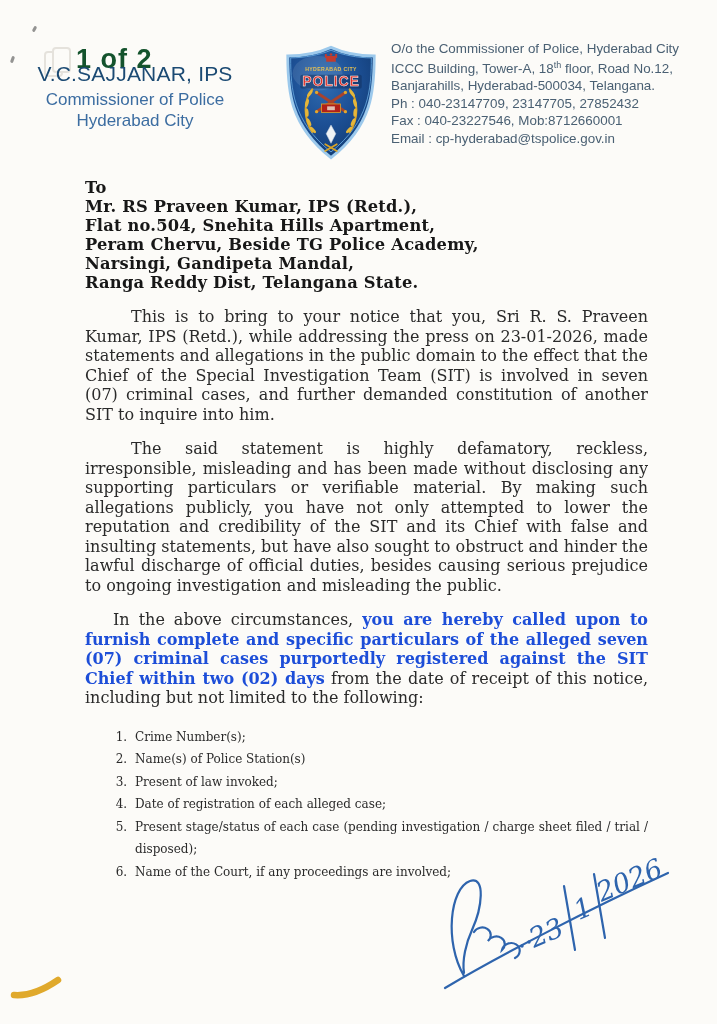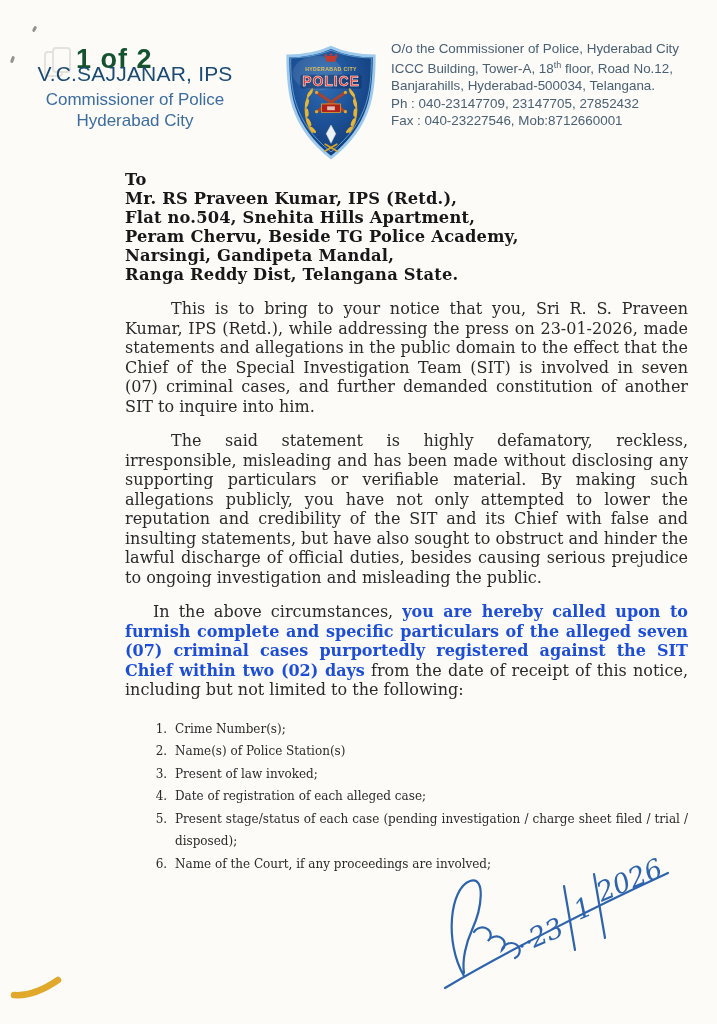--- a/index.html
+++ b/index.html
@@ -43,23 +43,22 @@
   .crest { position:absolute; top:42px; left:283px; width:96px; height:122px; }
   .office-block {
     position:absolute; top:40px; left:391px; width:322px;
     font-family:"Liberation Sans", sans-serif;
     font-size:13.4px; color:#4a6073; line-height:17px;
   }
   .office-block .grp { margin-top:1px; }
   .office-block sup { font-size:9px; }
   
   .letter {
-    position:absolute; left:85px; top:170px; width:563px;
+    position:absolute; left:85px; top:178px; width:563px;
     color:#2a2a2a;
-    margin-left:40px;
   }
   .recipient {
     font-weight:bold; color:#171717;
     font-size:16.3px; line-height:19px; letter-spacing:.2px;
   }
   .para {
     margin-top:15px; font-size:16px; line-height:19.5px;
     text-align:justify; text-indent:46px;
   }
   .para.small-indent { text-indent:28px; }
@@ -153,20 +152,21 @@
     <line x1="56" y1="104" x2="44" y2="111"></line>
   </g>
 </svg>
 
 <div class="office-block">
   <div>O/o the Commissioner of Police, Hyderabad City</div>
   <div><span>ICCC Building, Tower-A, 18</span><sup>th</sup><span> floor, Road No.12,</span></div>
   <div>Banjarahills, Hyderabad-500034, Telangana.</div>
   <div class="grp">Ph : 040-23147709, 23147705, 27852432</div>
   <div>Fax : 040-23227546, Mob:8712660001</div>
+  <div class="grp">Email : cp-hyderabad@tspolice.gov.in</div>
 </div>
 
 <div class="letter">
   <div class="recipient">
     <div>To</div>
     <div>Mr. RS Praveen Kumar, IPS (Retd.),</div>
     <div>Flat no.504, Snehita Hills Apartment,</div>
     <div>Peram Chervu, Beside TG Police Academy,</div>
     <div>Narsingi, Gandipeta Mandal,</div>
     <div>Ranga Reddy Dist, Telangana State.</div>

